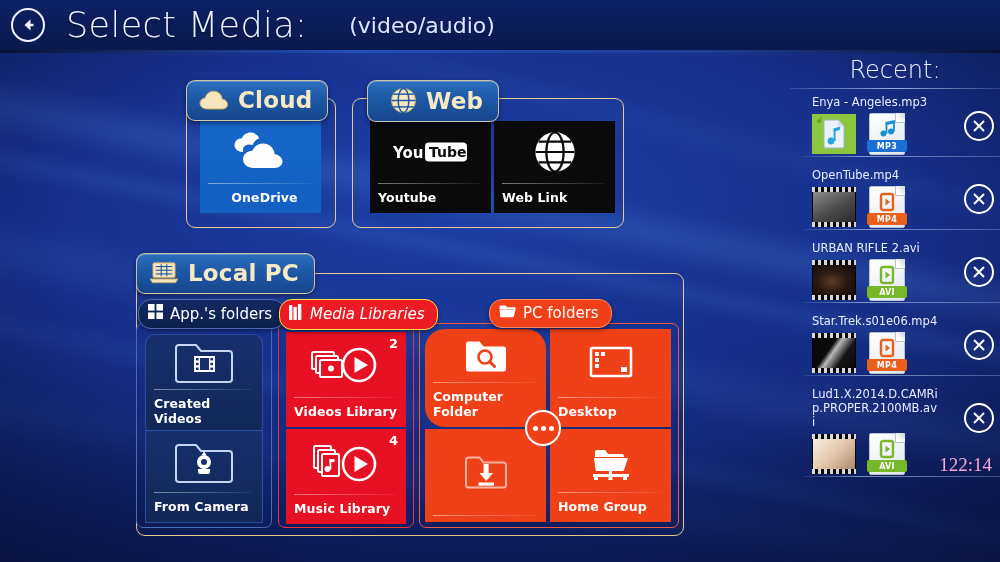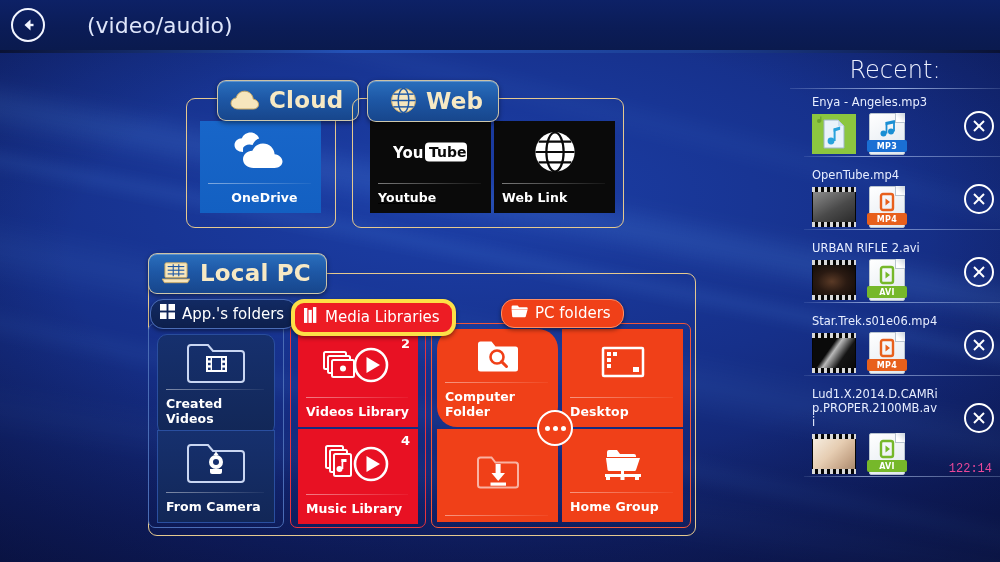--- a/index.html
+++ b/index.html
@@ -110,21 +110,21 @@
   .chip {
     position:absolute; z-index:6; display:flex; align-items:center; gap:7px;
     padding:4px 12px 5px 9px; border-radius:13px; white-space:nowrap;
     font-size:15px; font-family:"DejaVu Sans", sans-serif; color:#ffffff;
     box-shadow:0 2px 4px rgba(0,0,0,.45);
   }
   .chip-dark {
     background: linear-gradient(180deg,#122a63 0%, #0d1f4c 100%);
     border:1px solid #4a6cb5;
   }
-  .chip-red { background:#ed1c24; border:4px solid #fde047; }
+  .chip-red { background:#ed1c24; border:1px solid #fde047;font-style:italic; }
   .chip-orange { background:#f04018; border:1px solid #ff8d63; }
 
   .subframe { position:absolute; border-radius:7px; }
   .sf-blue { border:1px solid #4a6cb5; }
   .sf-red { border:1px solid #e8333f; }
   .sf-orange { border:1px solid #f0563a; }
 
   .dots-btn {
     position:absolute; width:36px; height:36px; border-radius:50%;
     background:#f04018; border:2px solid #ffffff; z-index:8;
@@ -174,22 +174,22 @@
     font-size:8px; font-weight:700; color:#fff; font-family:"DejaVu Sans", sans-serif;
     letter-spacing:.3px;
   }
   .ftype .glyph { position:absolute; left:0; right:0; top:5px; height:22px; display:flex; align-items:center; justify-content:center; }
   .close-x {
     position:absolute; right:6px; top:22px; width:30px; height:30px; border-radius:50%;
     border:2px solid #ffffff; display:flex; align-items:center; justify-content:center;
     color:#fff; cursor:pointer;
   }
   .dur {
-    position:absolute; right:8px; bottom:6px; font-size:12px; color:#ec4899;
-    font-family:Liberation Mono, monospace;
+    position:absolute; right:8px; bottom:6px; font-size:19px; color:#f9a8d4;
+    font-family:Liberation Serif, serif;
   }
   .r-rule { height:1px; background:linear-gradient(90deg,rgba(200,220,255,.10),rgba(200,220,255,.6) 30%,rgba(200,220,255,.25)); margin-left:14px; }
 </style>
 </head>
 <body>
 
 <div id="bg">
   <div class="base"></div>
   <div class="streak s1"></div>
   <div class="streak s2"></div>
@@ -200,27 +200,28 @@
   <div class="vig"></div>
 </div>
 
 <div id="header">
   <div class="back-btn">
     <svg width="20" height="20" viewBox="0 0 20 20" aria-hidden="true">
       <path d="M12.5 4.5 L6.5 10 L12.5 15.5 Z" fill="#f2f5ff"></path>
       <rect x="9" y="8.8" width="6.5" height="2.4" fill="#f2f5ff"></rect>
     </svg>
   </div>
+  <div class="title">Select Media:</div>
   <div class="subtitle">(video/audio)</div>
 </div>
 <div id="header-rule"></div>
 
 <div class="group" style="left:186px; top:80px; width:150px; height:148px;">
   <div class="group-frame" style="left:0; top:18px; right:0; bottom:0;"></div>
-  <div class="group-badge" style="left:0; top:0;margin-left:31px;">
+  <div class="group-badge" style="left:0; top:0;">
     <span class="bicon">
       <svg width="30" height="21" viewBox="0 0 30 21" aria-hidden="true">
         <path d="M8.5 19 C3.8 19 1 16.3 1 13.2 C1 10.4 3.3 8.1 6.2 7.9 C7 4 10.5 1.2 14.6 1.2 C19.2 1.2 22.9 4.7 23.2 9.1 C26.2 9.4 28.6 11.8 28.6 14.4 C28.6 17 26.4 19 23.4 19 Z" fill="#f6e6bd" stroke="#c9a964" stroke-width="1"></path>
       </svg>
     </span>
     <span>Cloud</span>
   </div>
 
   <div class="tile tile-blue" style="left:14px; top:41px; width:121px; height:92px;">
     <div class="art">
@@ -273,21 +274,21 @@
           <line x1="3.6" y1="7.4" x2="24.4" y2="7.4"></line>
           <line x1="3.6" y1="20.6" x2="24.4" y2="20.6"></line>
         </g>
       </svg>
     </div>
     <div class="sep"></div>
     <div class="cap">Web Link</div>
   </div>
 </div>
 
-<div class="group" style="left:148px; top:253px; width:548px; height:283px;padding-left:46px;">
+<div class="group" style="left:136px; top:253px; width:548px; height:283px;padding-left:46px;">
   <div class="group-frame" style="left:0; top:20px; right:0; bottom:0;"></div>
   <div class="group-badge" style="left:0; top:0;">
     <span class="bicon">
       <svg width="30" height="24" viewBox="0 0 32 26" aria-hidden="true">
         <rect x="4" y="2" width="24" height="16" rx="1.5" fill="#f6e6bd" stroke="#c9a964" stroke-width="1"></rect>
         <g stroke="#1e58a6" stroke-width="1.2">
           <line x1="7" y1="6" x2="25" y2="6"></line>
             <line x1="7" y1="10" x2="25" y2="10"></line>
           <line x1="7" y1="14" x2="25" y2="14"></line>
           <line x1="13" y1="3.5" x2="13" y2="16.5"></line>

